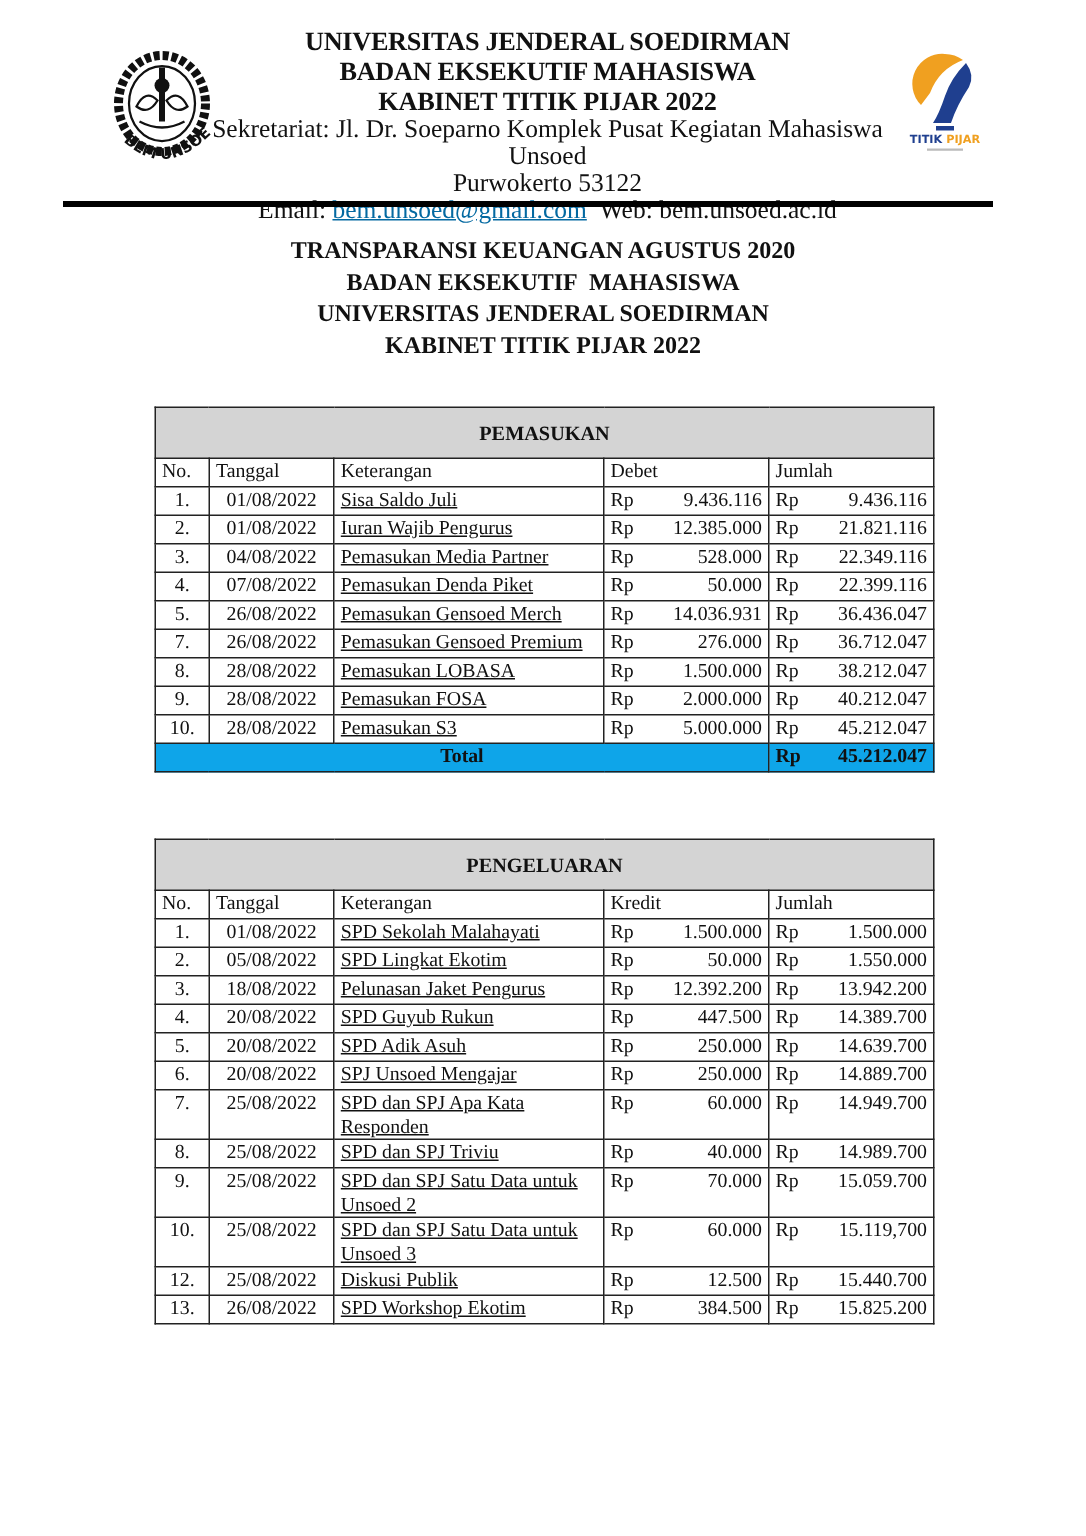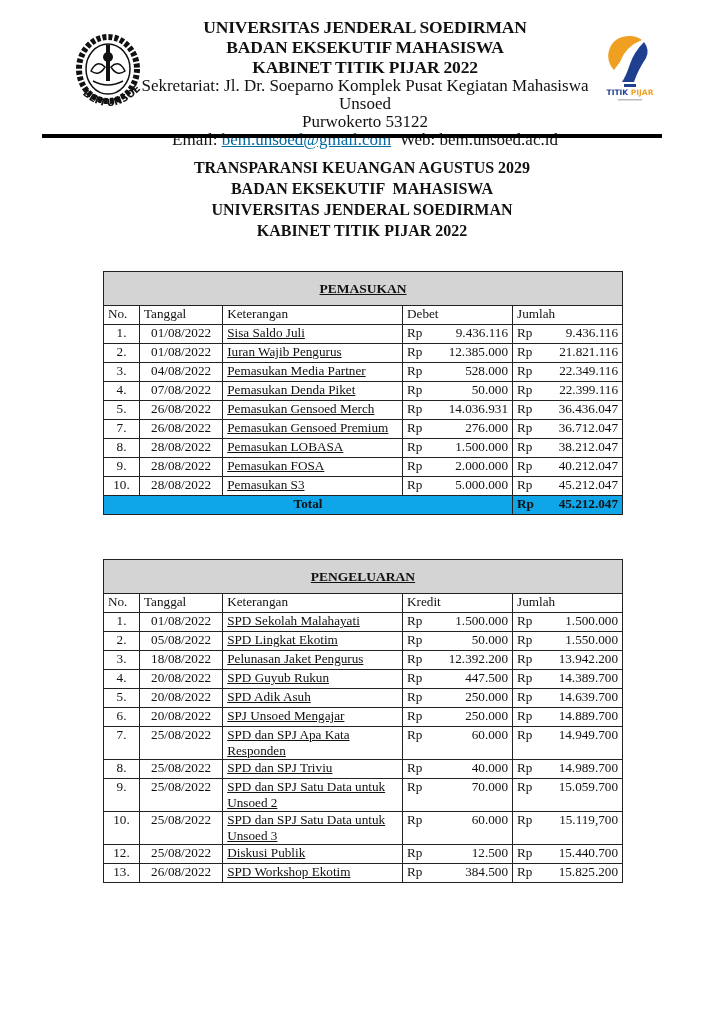--- a/index.html
+++ b/index.html
@@ -14,21 +14,21 @@
   .logo-right { position:absolute; left:600px; top:32px; width:60px; height:72px; }
   .rule { position:absolute; left:42px; top:134px; width:620px; height:4px; background:#000; }
 
   .doc-title { position:absolute; left:100px; width:524px; top:157px; text-align:center;
                font-weight:bold; font-size:16px; line-height:21px; }
 
   table.fin { position:absolute; left:103px; width:520px; border-collapse:collapse;
               font-size:13.2px; }
   table.fin td, table.fin th { border:1px solid #222; padding:0 4px; line-height:16px; vertical-align:top; }
   table.fin th { font-weight:normal; text-align:left; height:18px; }
-  table.fin .sec { background:#d4d4d4; font-weight:bold; text-align:center; height:33px; vertical-align:middle; font-size:13.5px;text-decoration:underline; }
+  table.fin .sec { background:#d4d4d4; font-weight:bold; text-align:center; height:33px; vertical-align:middle; font-size:13.5px; }
   table.fin td { height:18px; }
   td.no { text-align:center; width:26px; }
   td.tgl { text-align:center; width:72px;margin-top:30px; }
   td.ket { width:166px;text-decoration:underline; }
   td.rp { width:20px; border-right:none !important; }
   td.amt { text-align:right; border-left:none !important; width:70px; }
   tr.total td { background:#0ea5e9; font-weight:bold;margin-left:16px; }
   tr.total td.lbl { text-align:center; }
 </style>
 </head>
@@ -65,21 +65,21 @@
     <path d="M44 10 Q34 20 30 32 Q26 44 22 50 L34 50 Q38 38 46 26 Q50 18 44 10Z" fill="#1f3f8f"></path>
     <rect x="24" y="52" width="12" height="3" fill="#1f3f8f"></rect>
     <text x="30" y="63" text-anchor="middle" font-family="DejaVu Sans, sans-serif" font-weight="bold" font-size="7.5" fill="#1f3f8f">TITIK <tspan fill="#f0a020">PIJAR</tspan></text>
     <rect x="18" y="67" width="24" height="1.5" fill="#bbb"></rect>
   </svg>
 
   <div class="rule"></div>
 </div>
 
 <div class="doc-title">
-  <div>TRANSPARANSI KEUANGAN AGUSTUS 2029</div>
+  <div>TRANSPARANSI KEUANGAN AGUSTUS 2020</div>
   <div style="white-space:pre">BADAN EKSEKUTIF  MAHASISWA</div>
   <div>UNIVERSITAS JENDERAL SOEDIRMAN</div>
   <div>KABINET TITIK PIJAR 2022</div>
 </div>
 
 <table class="fin" id="tbl-in" style="top:271px;">
   <tbody>
       <tr>
         <td colspan="7" class="sec">PEMASUKAN</td>
       </tr>

